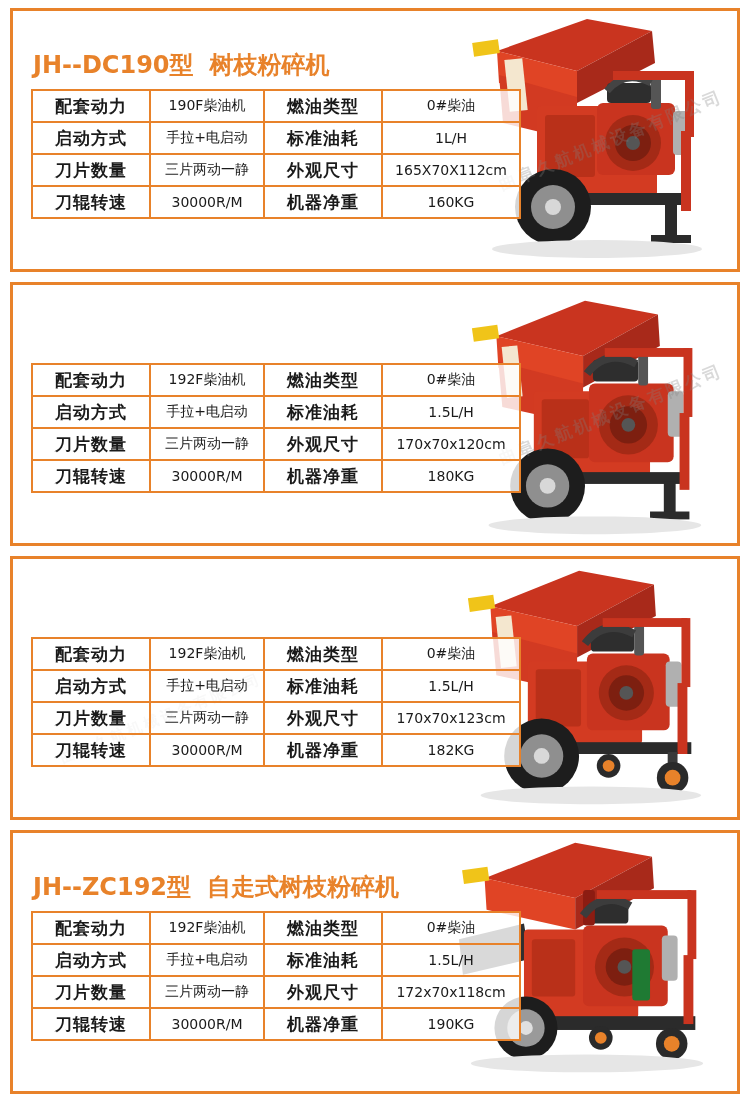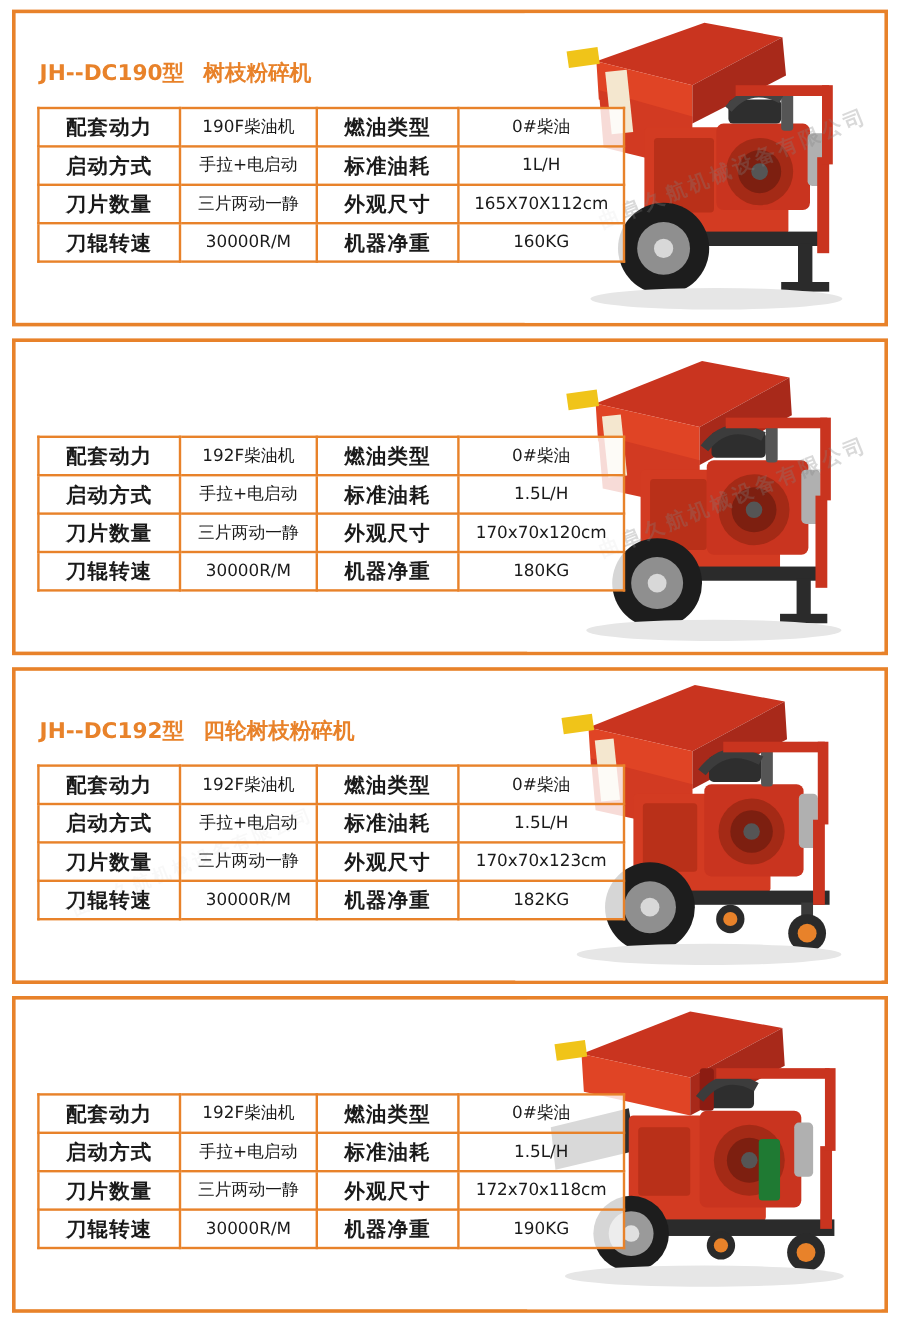--- a/index.html
+++ b/index.html
@@ -29,21 +29,21 @@
     border: 3px solid #e8822a;
     box-sizing: border-box;
     height: 264px;
     background: #ffffff;
     overflow: hidden;
   }
   .card-title {
     position: absolute;
     left: 20px;
     top: 38px;
-    font-size: 18px;
+    font-size: 24px;
     font-weight: bold;
     color: #e8822a;
     letter-spacing: 0px;
     white-space: nowrap;
     z-index: 4;
   }
   .card-title .model {
     font-family: "DejaVu Sans", sans-serif;
   }
   .card-title .sep {
@@ -281,23 +281,20 @@
       <rect x="242" y="196" width="10" height="18" fill="#3a3a3a"></rect>
       <circle cx="247" cy="222" r="16" fill="#2a2a2a"></circle>
       <circle cx="247" cy="222" r="8" fill="#e8822a"></circle>
       <circle cx="182" cy="210" r="12" fill="#2a2a2a"></circle>
       <circle cx="182" cy="210" r="6" fill="#e8822a"></circle>
       <ellipse cx="164" cy="240" rx="112" ry="9" fill="#e6e6e6"></ellipse>
     </svg>
 
     <div class="watermark wm-b">曲阜久航机械设备有限公司</div>
 
-    <div class="card-title">
-      <span class="model">JH--DC192型</span><span class="sep"></span><span>四轮树枝粉碎机</span>
-    </div>
 
     <table class="spec-table">
       <tbody>
           <tr>
         <td class="label">配套动力</td>
         <td class="value">192F柴油机</td>
         <td class="label">燃油类型</td>
         <td class="value value-wide">0#柴油</td>
       </tr>
       <tr>
@@ -348,20 +345,23 @@
       <circle cx="88" cy="198" r="32" fill="#1d1d1d"></circle>
       <circle cx="88" cy="198" r="19" fill="#9a9a9a"></circle>
       <circle cx="88" cy="198" r="7" fill="#e0e0e0"></circle>
       <circle cx="236" cy="214" r="16" fill="#2a2a2a"></circle>
       <circle cx="236" cy="214" r="8" fill="#e8822a"></circle>
       <circle cx="164" cy="208" r="12" fill="#2a2a2a"></circle>
       <circle cx="164" cy="208" r="6" fill="#e8822a"></circle>
       <ellipse cx="150" cy="234" rx="118" ry="9" fill="#e6e6e6"></ellipse>
     </svg>
 
+    <div class="card-title">
+      <span class="model">JH--ZC192型</span><span class="sep"></span><span>自走式树枝粉碎机</span>
+    </div>
 
     <table class="spec-table">
       <tbody>
           <tr>
         <td class="label">配套动力</td>
         <td class="value">192F柴油机</td>
         <td class="label">燃油类型</td>
         <td class="value value-wide">0#柴油</td>
       </tr>
       <tr>

